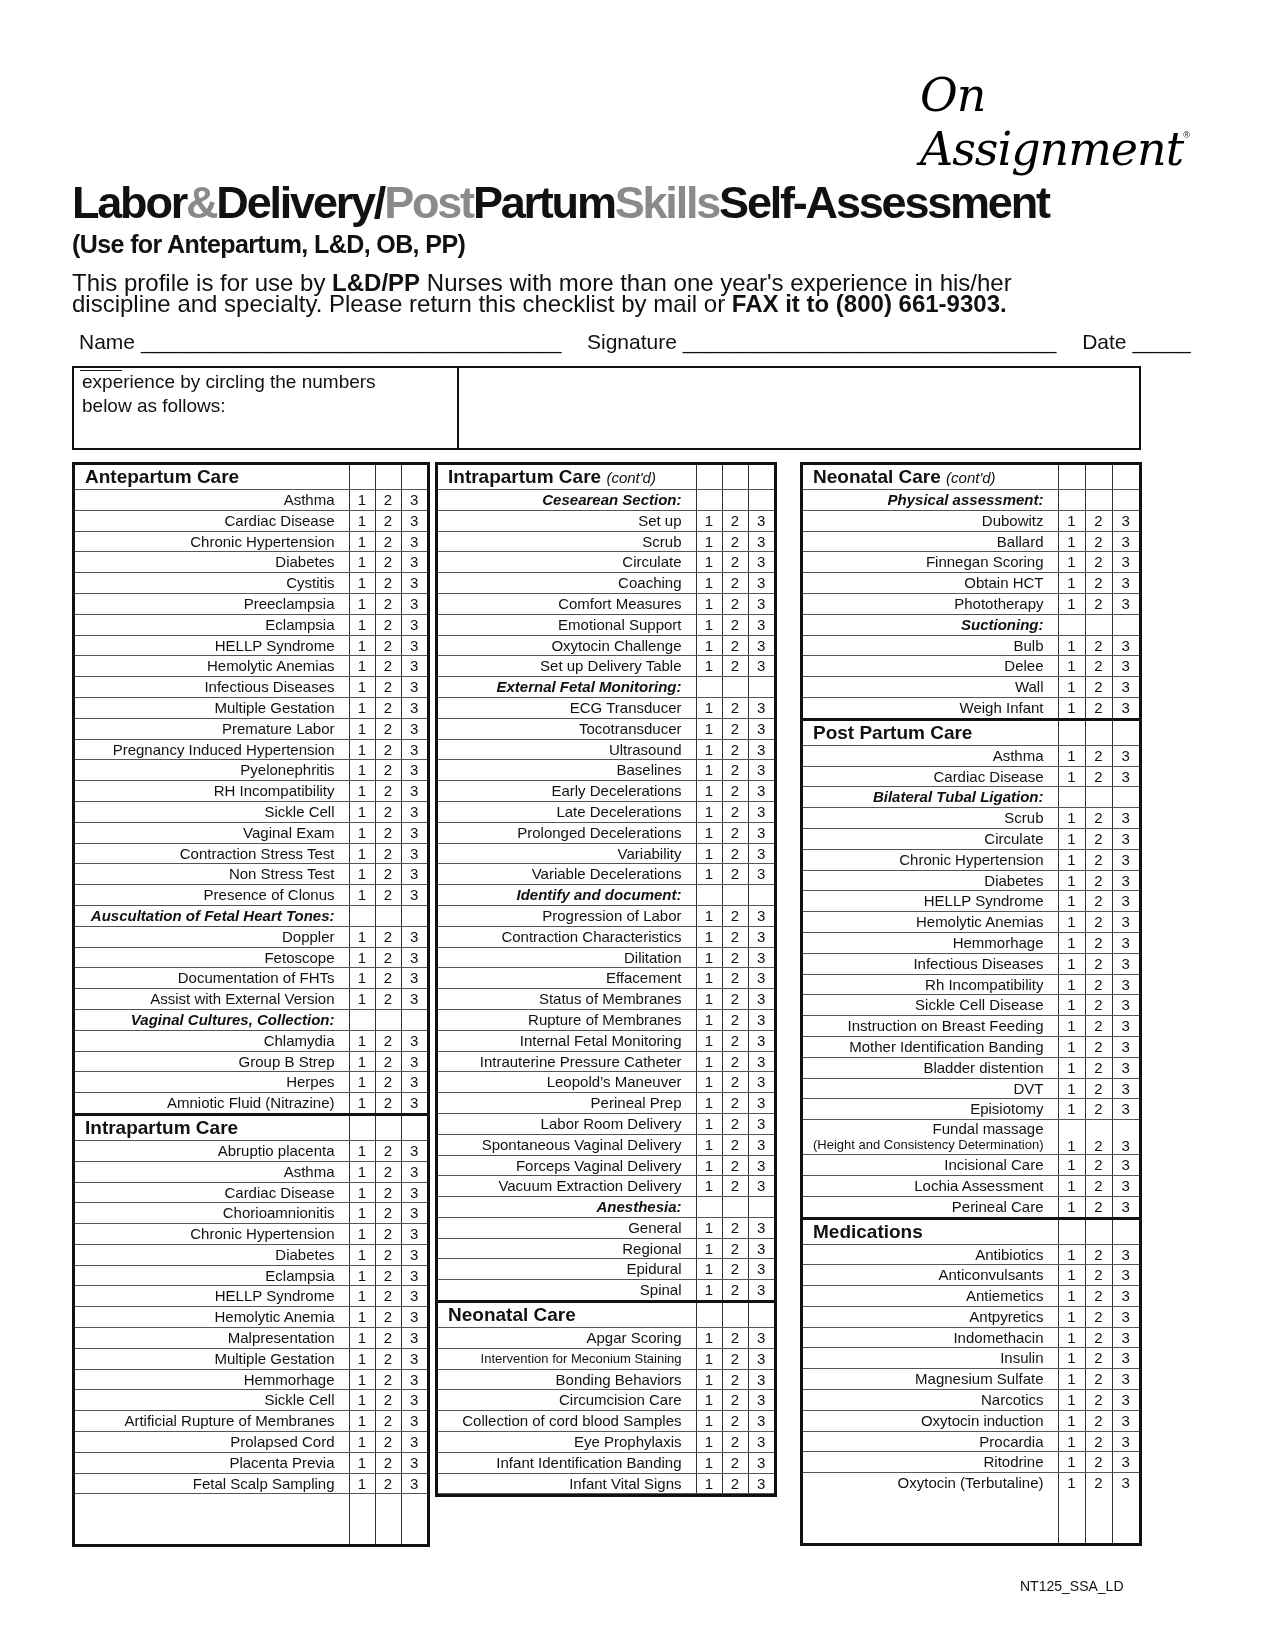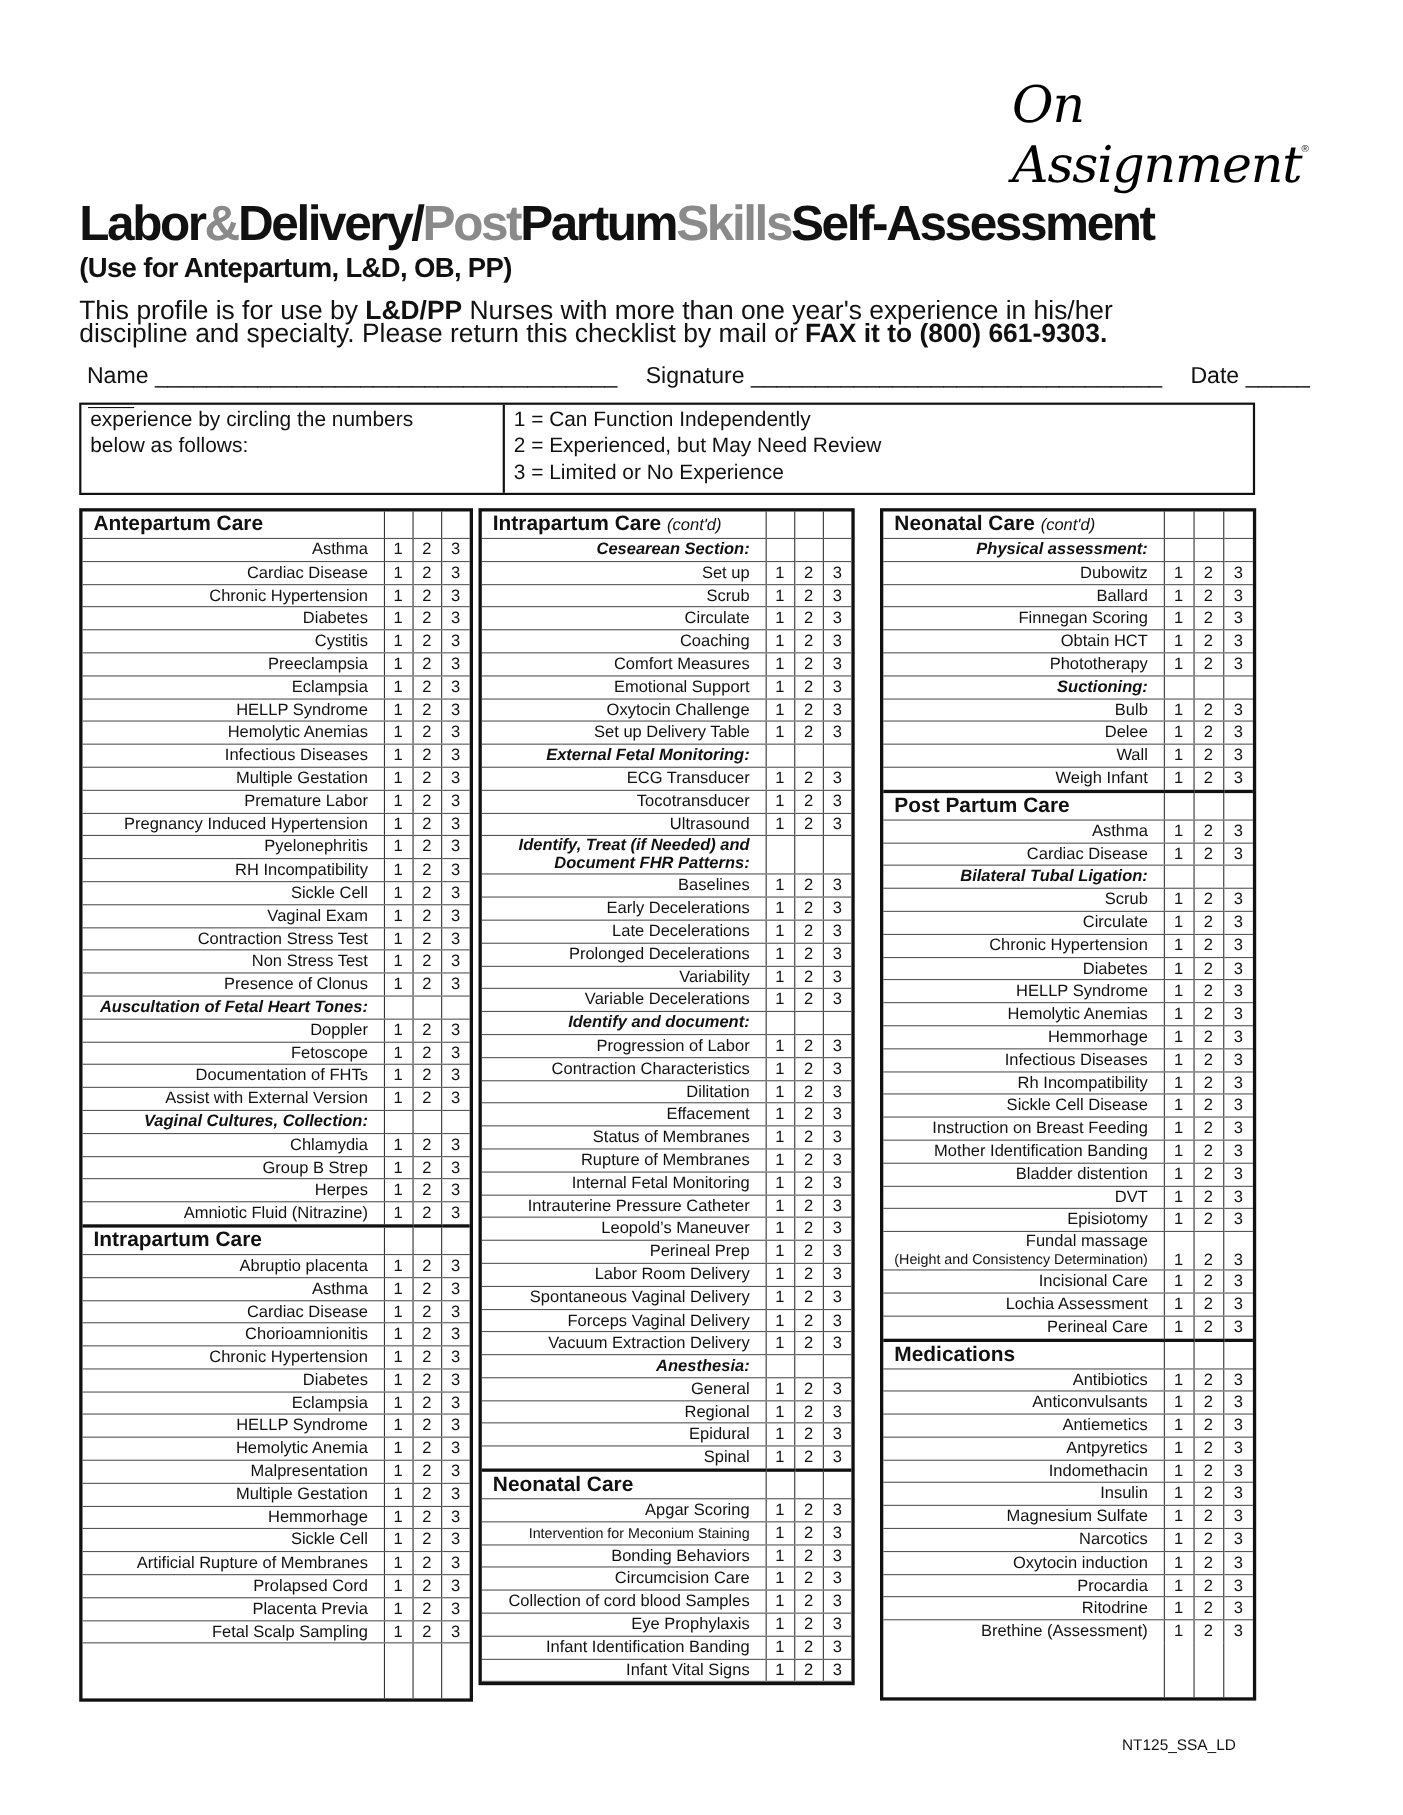--- a/index.html
+++ b/index.html
@@ -58,25 +58,20 @@
   <span>Date</span>
   <span>_____</span>
 </div>
 
 <div class="directions">
   <div class="dir-left">
     <div class="dash"></div>
     <div>experience by circling the numbers</div>
     <div>below as follows:</div>
   </div>
-  <div class="dir-right">
-    <div>1 = Can Function Independently</div>
-    <div>2 = Experienced, but May Need Review</div>
-    <div>3 = Limited or No Experience</div>
-  </div>
 </div>
 
 <div class="col" id="col0" style="left:72px; width:358px;">
     <table>
       <colgroup>
         <col>
         <col style="width:26px">
         <col style="width:26px">
         <col style="width:26px">
       </colgroup>
@@ -590,29 +585,20 @@
           <td class="n">3</td>
         </tr>
         <tr class="">
           <td class="lbl">
             <div>Ultrasound</div>
           </td>
           <td class="n">1</td>
           <td class="n">2</td>
           <td class="n">3</td>
         </tr>
-        <tr class="sub tall">
-          <td class="lbl">
-            <div>Identify, Treat (if Needed) and</div>
-            <div>Document FHR Patterns:</div>
-          </td>
-          <td class="n"></td>
-          <td class="n"></td>
-          <td class="n"></td>
-        </tr>
         <tr class="">
           <td class="lbl">
             <div>Baselines</div>
           </td>
           <td class="n">1</td>
           <td class="n">2</td>
           <td class="n">3</td>
         </tr>
         <tr class="">
           <td class="lbl">
@@ -1262,21 +1248,21 @@
         <tr class="">
           <td class="lbl">
             <div>Ritodrine</div>
           </td>
           <td class="n">1</td>
           <td class="n">2</td>
           <td class="n">3</td>
         </tr>
         <tr class="" style="border-bottom: none;">
           <td class="lbl" style="border-bottom: none;">
-            <div>Brethine (Assessment)</div>
+            <div>Oxytocin (Terbutaline)</div>
           </td>
           <td class="n" style="border-bottom: none;">1</td>
           <td class="n" style="border-bottom: none;">2</td>
           <td class="n" style="border-bottom: none;">3</td>
         </tr>
         <tr class="empty">
           <td class="lbl"></td>
           <td class="n"></td>
           <td class="n"></td>
           <td class="n"></td>

